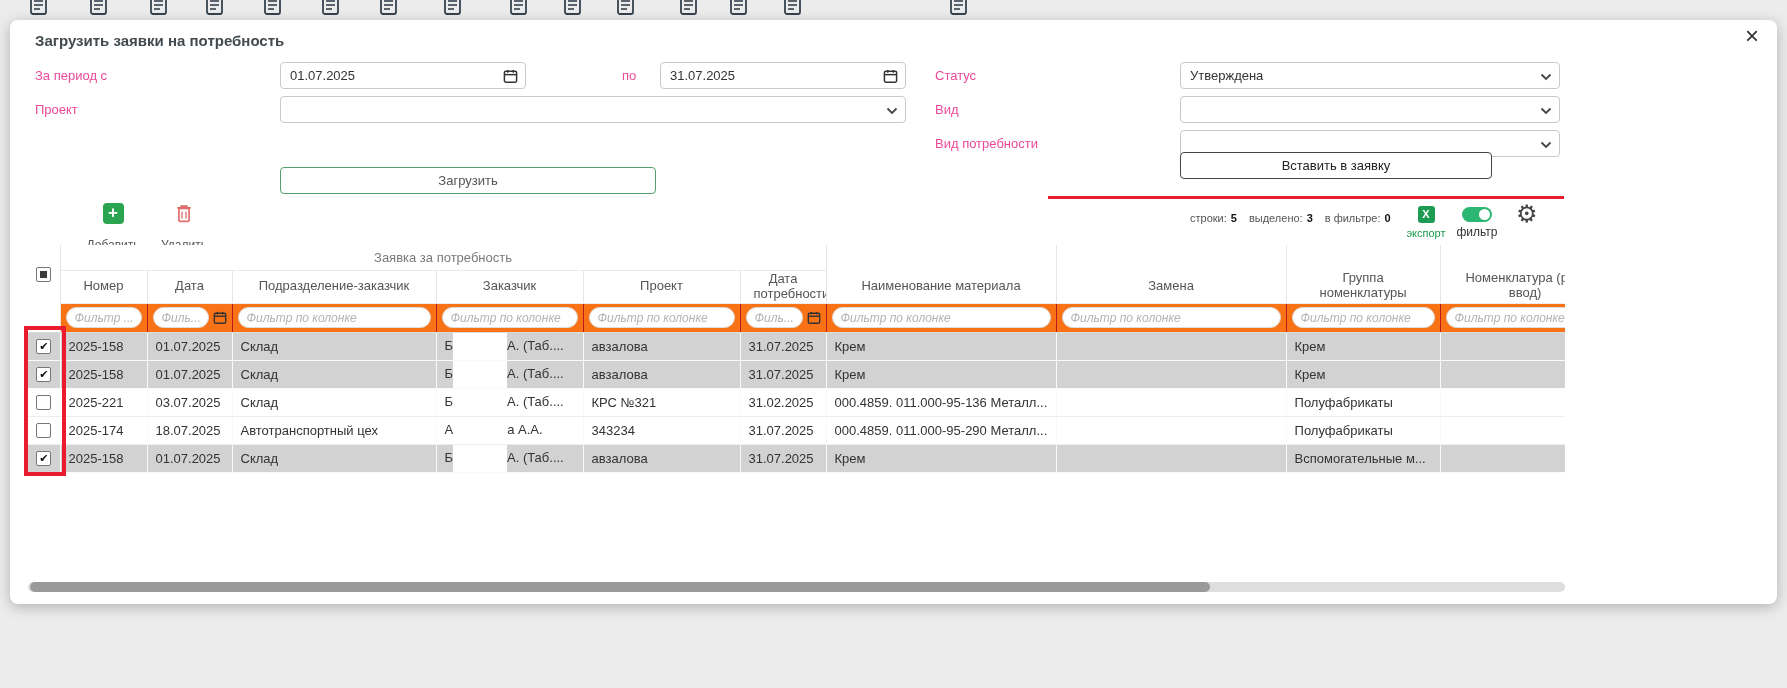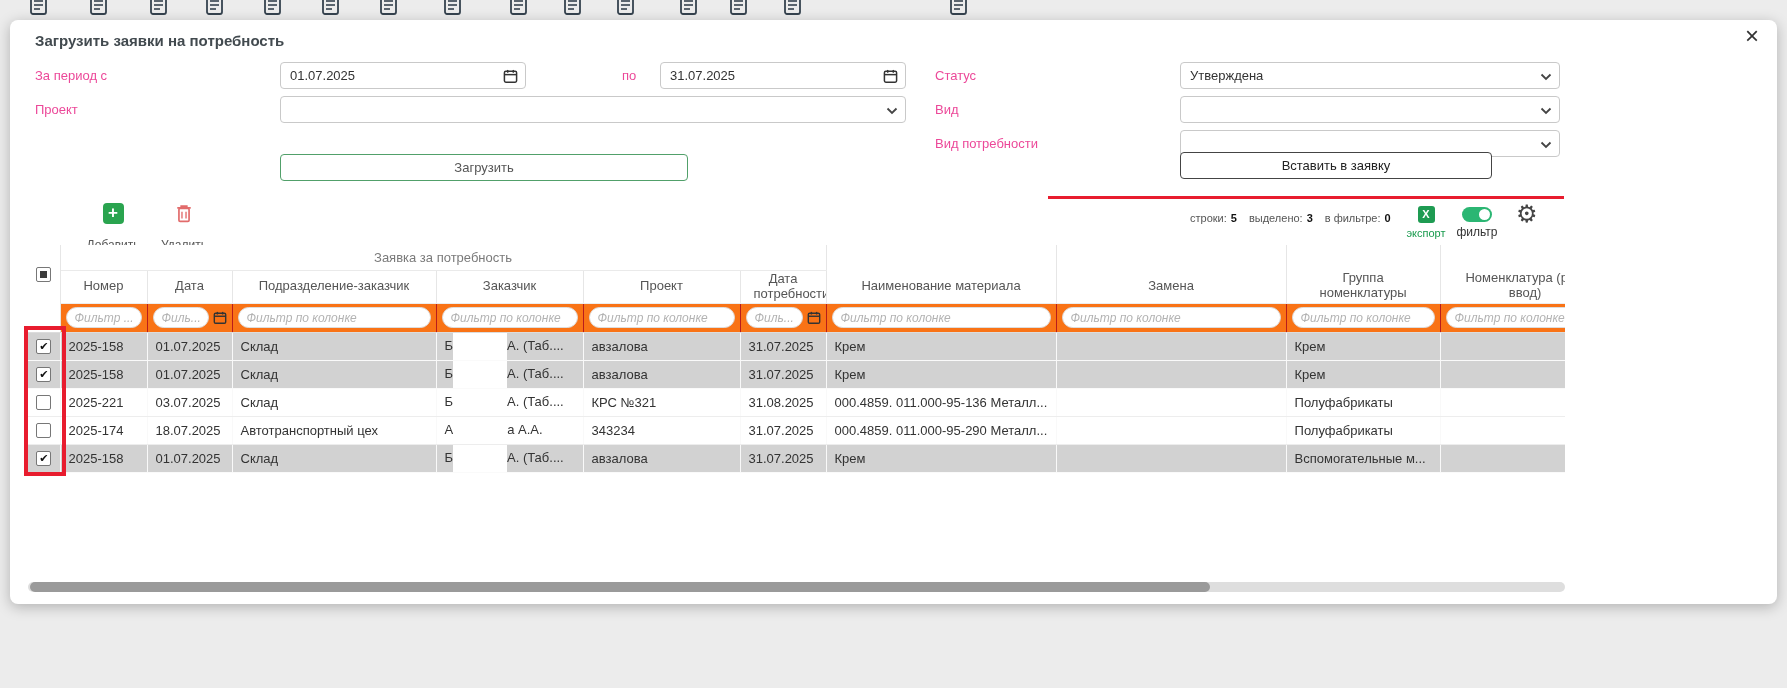--- a/index.html
+++ b/index.html
@@ -218,21 +218,21 @@
     <div class="fl" style="left:925px;top:110px">Вид потребности</div>
     <div class="ctrl" style="left:1170px;top:110px;width:380px">
       <span class="selval"></span>
       <span class="ico chev">
           <svg width="12" height="8" viewBox="0 0 12 8">
             <polyline points="1.5,1.5 6,6 10.5,1.5" fill="none" stroke="#444" stroke-width="1.8"></polyline>
           </svg>
         </span>
     </div>
 
-    <div class="btn btn-load" style="left:270px;top:134px;width:408px">Загрузить</div>
+    <div class="btn btn-load" style="left:270px;top:147px;width:376px">Загрузить</div>
     <div class="btn btn-insert" style="left:1170px;top:132px;width:312px">Вставить в заявку</div>
     <div class="anno-line"></div>
 
     <div class="tbtn" style="left:72px;width:62px">
       <div class="plus-icon">+</div>
       <div class="tb-label">Добавить</div>
     </div>
     <div class="tbtn" style="left:146px;width:56px">
       <div class="trash-icon"><svg width="18" height="21" viewBox="0 0 16 18">
             <path d="M2 4h12" stroke="#e26b6b" stroke-width="1.5" fill="none"></path>
@@ -409,21 +409,21 @@
             </tr>
             <tr>
               <td class="cb-td">
                 <div class="cb"></div>
               </td>
               <td>2025-221</td>
               <td>03.07.2025</td>
               <td>Склад</td>
               <td>Б<span class="redaction"></span>А. (Таб....</td>
               <td>КРС №321</td>
-              <td>31.08.2025</td>
+              <td>31.02.2025</td>
               <td>000.4859. 011.000-95-136 Металл...</td>
               <td></td>
               <td>Полуфабрикаты</td>
               <td></td>
             </tr>
             <tr>
               <td class="cb-td">
                 <div class="cb"></div>
               </td>
               <td>2025-174</td>

